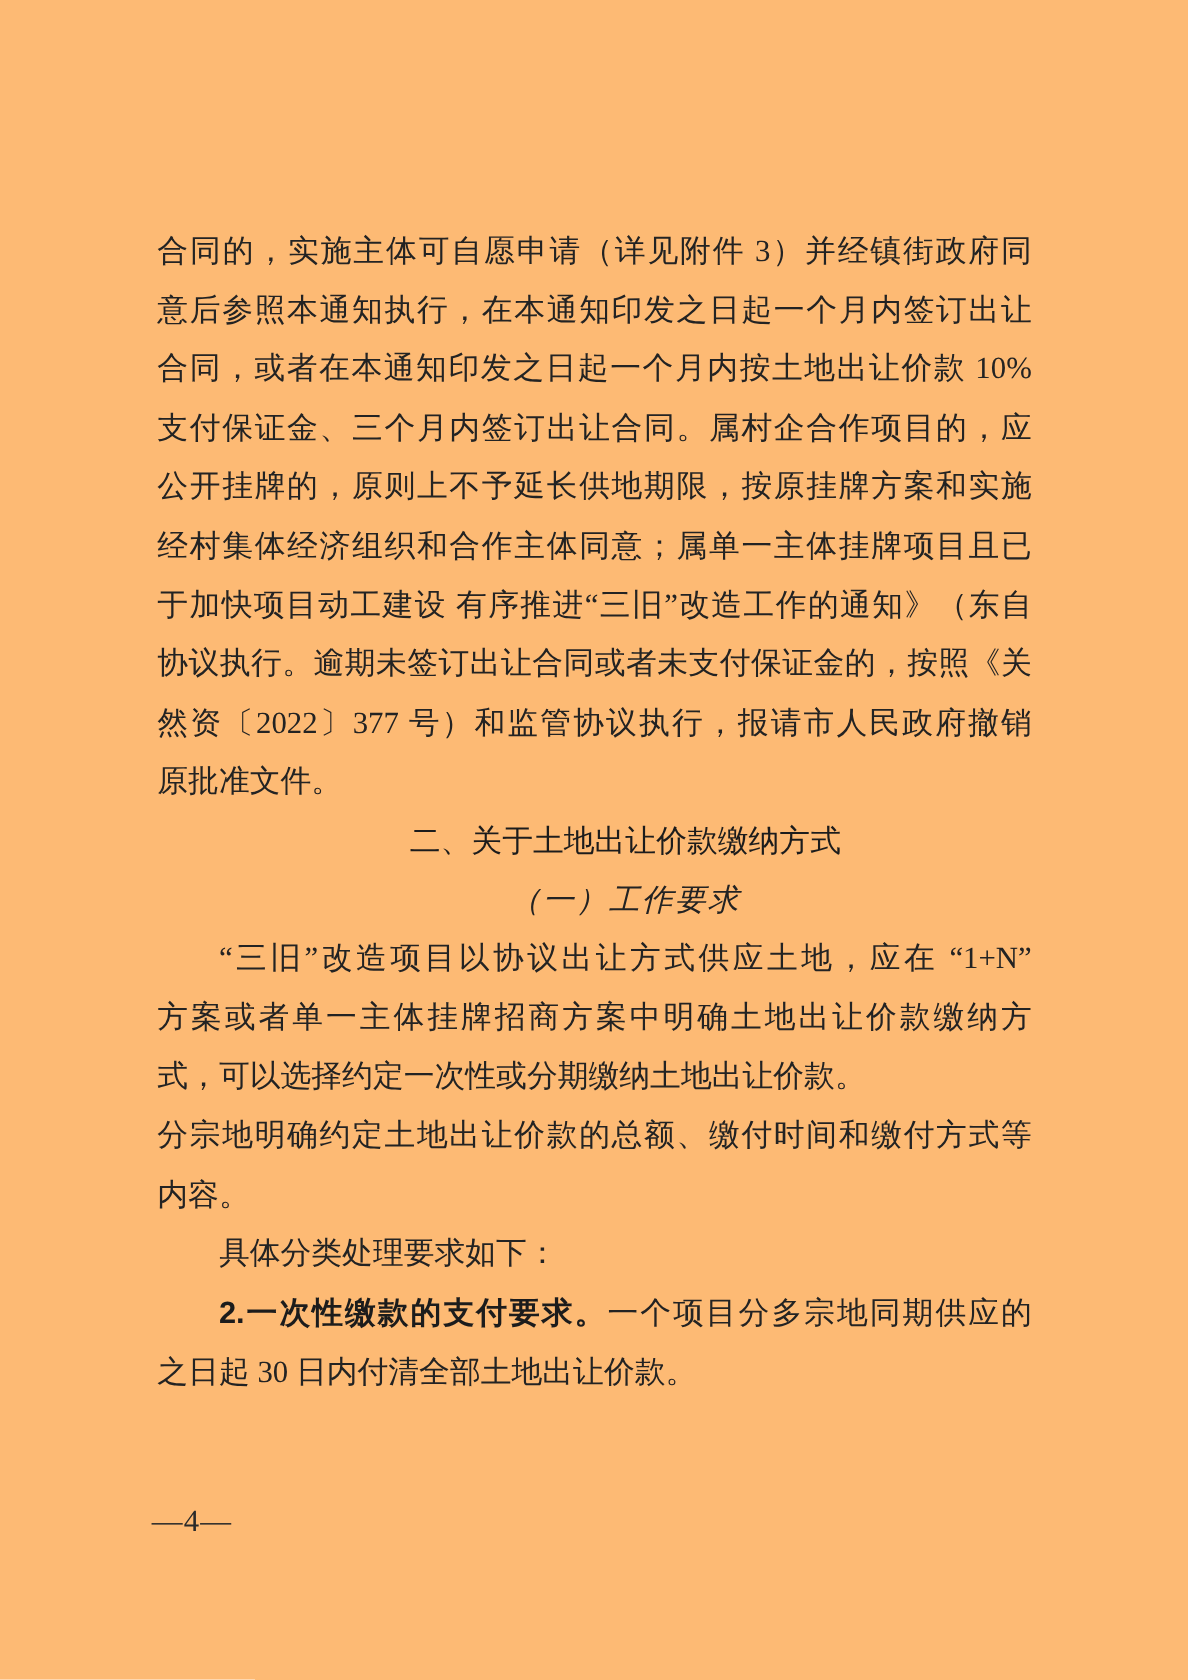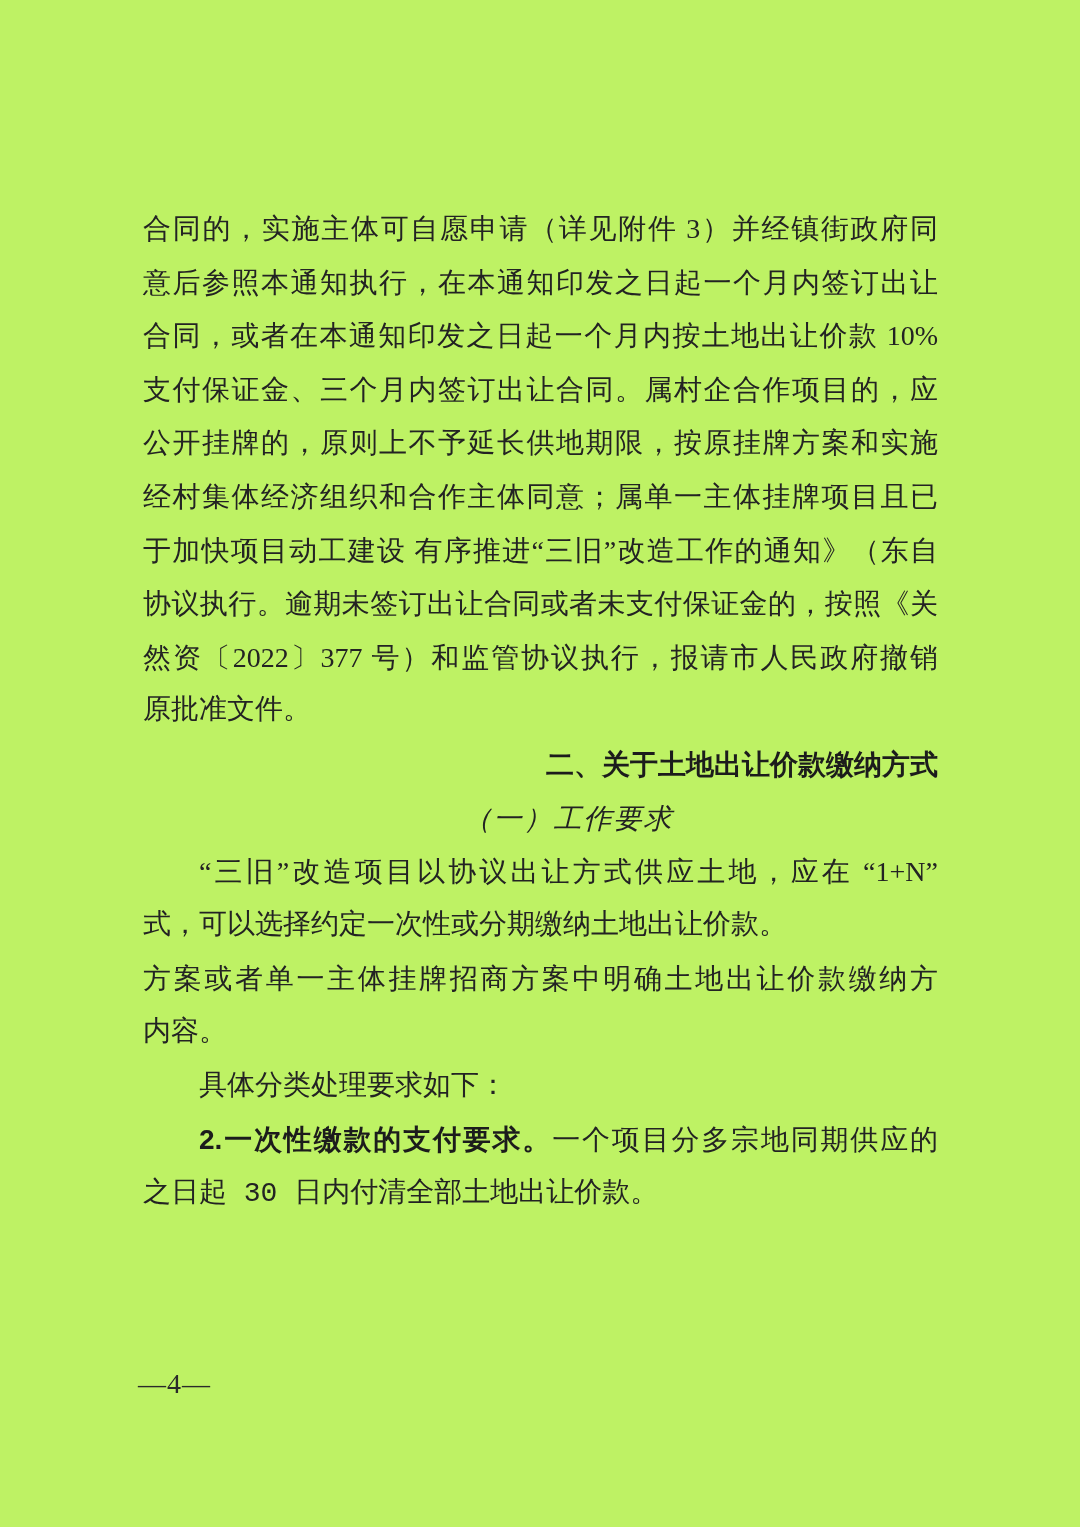--- a/index.html
+++ b/index.html
@@ -4,51 +4,50 @@
 <style>
   html, body {
     margin: 0;
     padding: 0;
     background: #ffffff;
   }
   .page {
     position: relative;
     width: 1080px;
     height: 1527px;
-    background: #bef264;
+    background: #fdba74;
     overflow: hidden;
     font-family: "Liberation Serif", "DejaVu Serif", serif;
     color: #232323;
   }
   .textcol {
     position: absolute;
     left: 143px;
     top: 202px;
     width: 795px;
     font-size: 28px;
     line-height: 53.6px;
   }
   .ln {
     text-align: justify;
     text-align-last: justify;
     white-space: normal;
   }
   .ln.last {
     text-align: left;
     text-align-last: auto;
-    font-family: Liberation Mono, monospace;
   }
   .ln.ind {
     text-indent: 2em;
   }
   .heading {
     font-family: "Liberation Sans", "DejaVu Sans", sans-serif;
-    font-weight: bold;
+    font-weight: normal;
     color: #1c1c1c;
-    text-align: right;
+    text-align: center;
     text-align-last: auto;
     text-indent: 2em;
   }
   .kaiti {
     font-style: italic;
     letter-spacing: 2px;
     text-align: center;
     text-align-last: auto;
     text-indent: 2em;
   }
@@ -82,23 +81,24 @@
     <div class="ln">于加快项目动工建设 有序推进“三旧”改造工作的通知》（东自</div>
     <div class="ln">协议执行。逾期未签订出让合同或者未支付保证金的，按照《关</div>
     <div class="ln">然资〔2022〕377 号）和监管协议执行，报请市人民政府撤销</div>
     <div class="ln last">原批准文件。</div>
 
     <div class="ln heading">二、关于土地出让价款缴纳方式</div>
 
     <div class="ln kaiti">（一）工作要求</div>
 
     <div class="ln ind">“三旧”改造项目以协议出让方式供应土地，应在 “1+N”</div>
+    <div class="ln">方案或者单一主体挂牌招商方案中明确土地出让价款缴纳方</div>
     <div class="ln last">式，可以选择约定一次性或分期缴纳土地出让价款。</div>
-    <div class="ln">方案或者单一主体挂牌招商方案中明确土地出让价款缴纳方</div>
 
+    <div class="ln">分宗地明确约定土地出让价款的总额、缴付时间和缴付方式等</div>
     <div class="ln last">内容。</div>
 
     <div class="ln last ind">具体分类处理要求如下：</div>
 
     <div class="ln ind">
       <span class="bold-lead">2.一次性缴款的支付要求。</span><span>一个项目分多宗地同期供应的</span>
     </div>
     <div class="ln last">之日起 30 日内付清全部土地出让价款。</div>
 
   </div>

